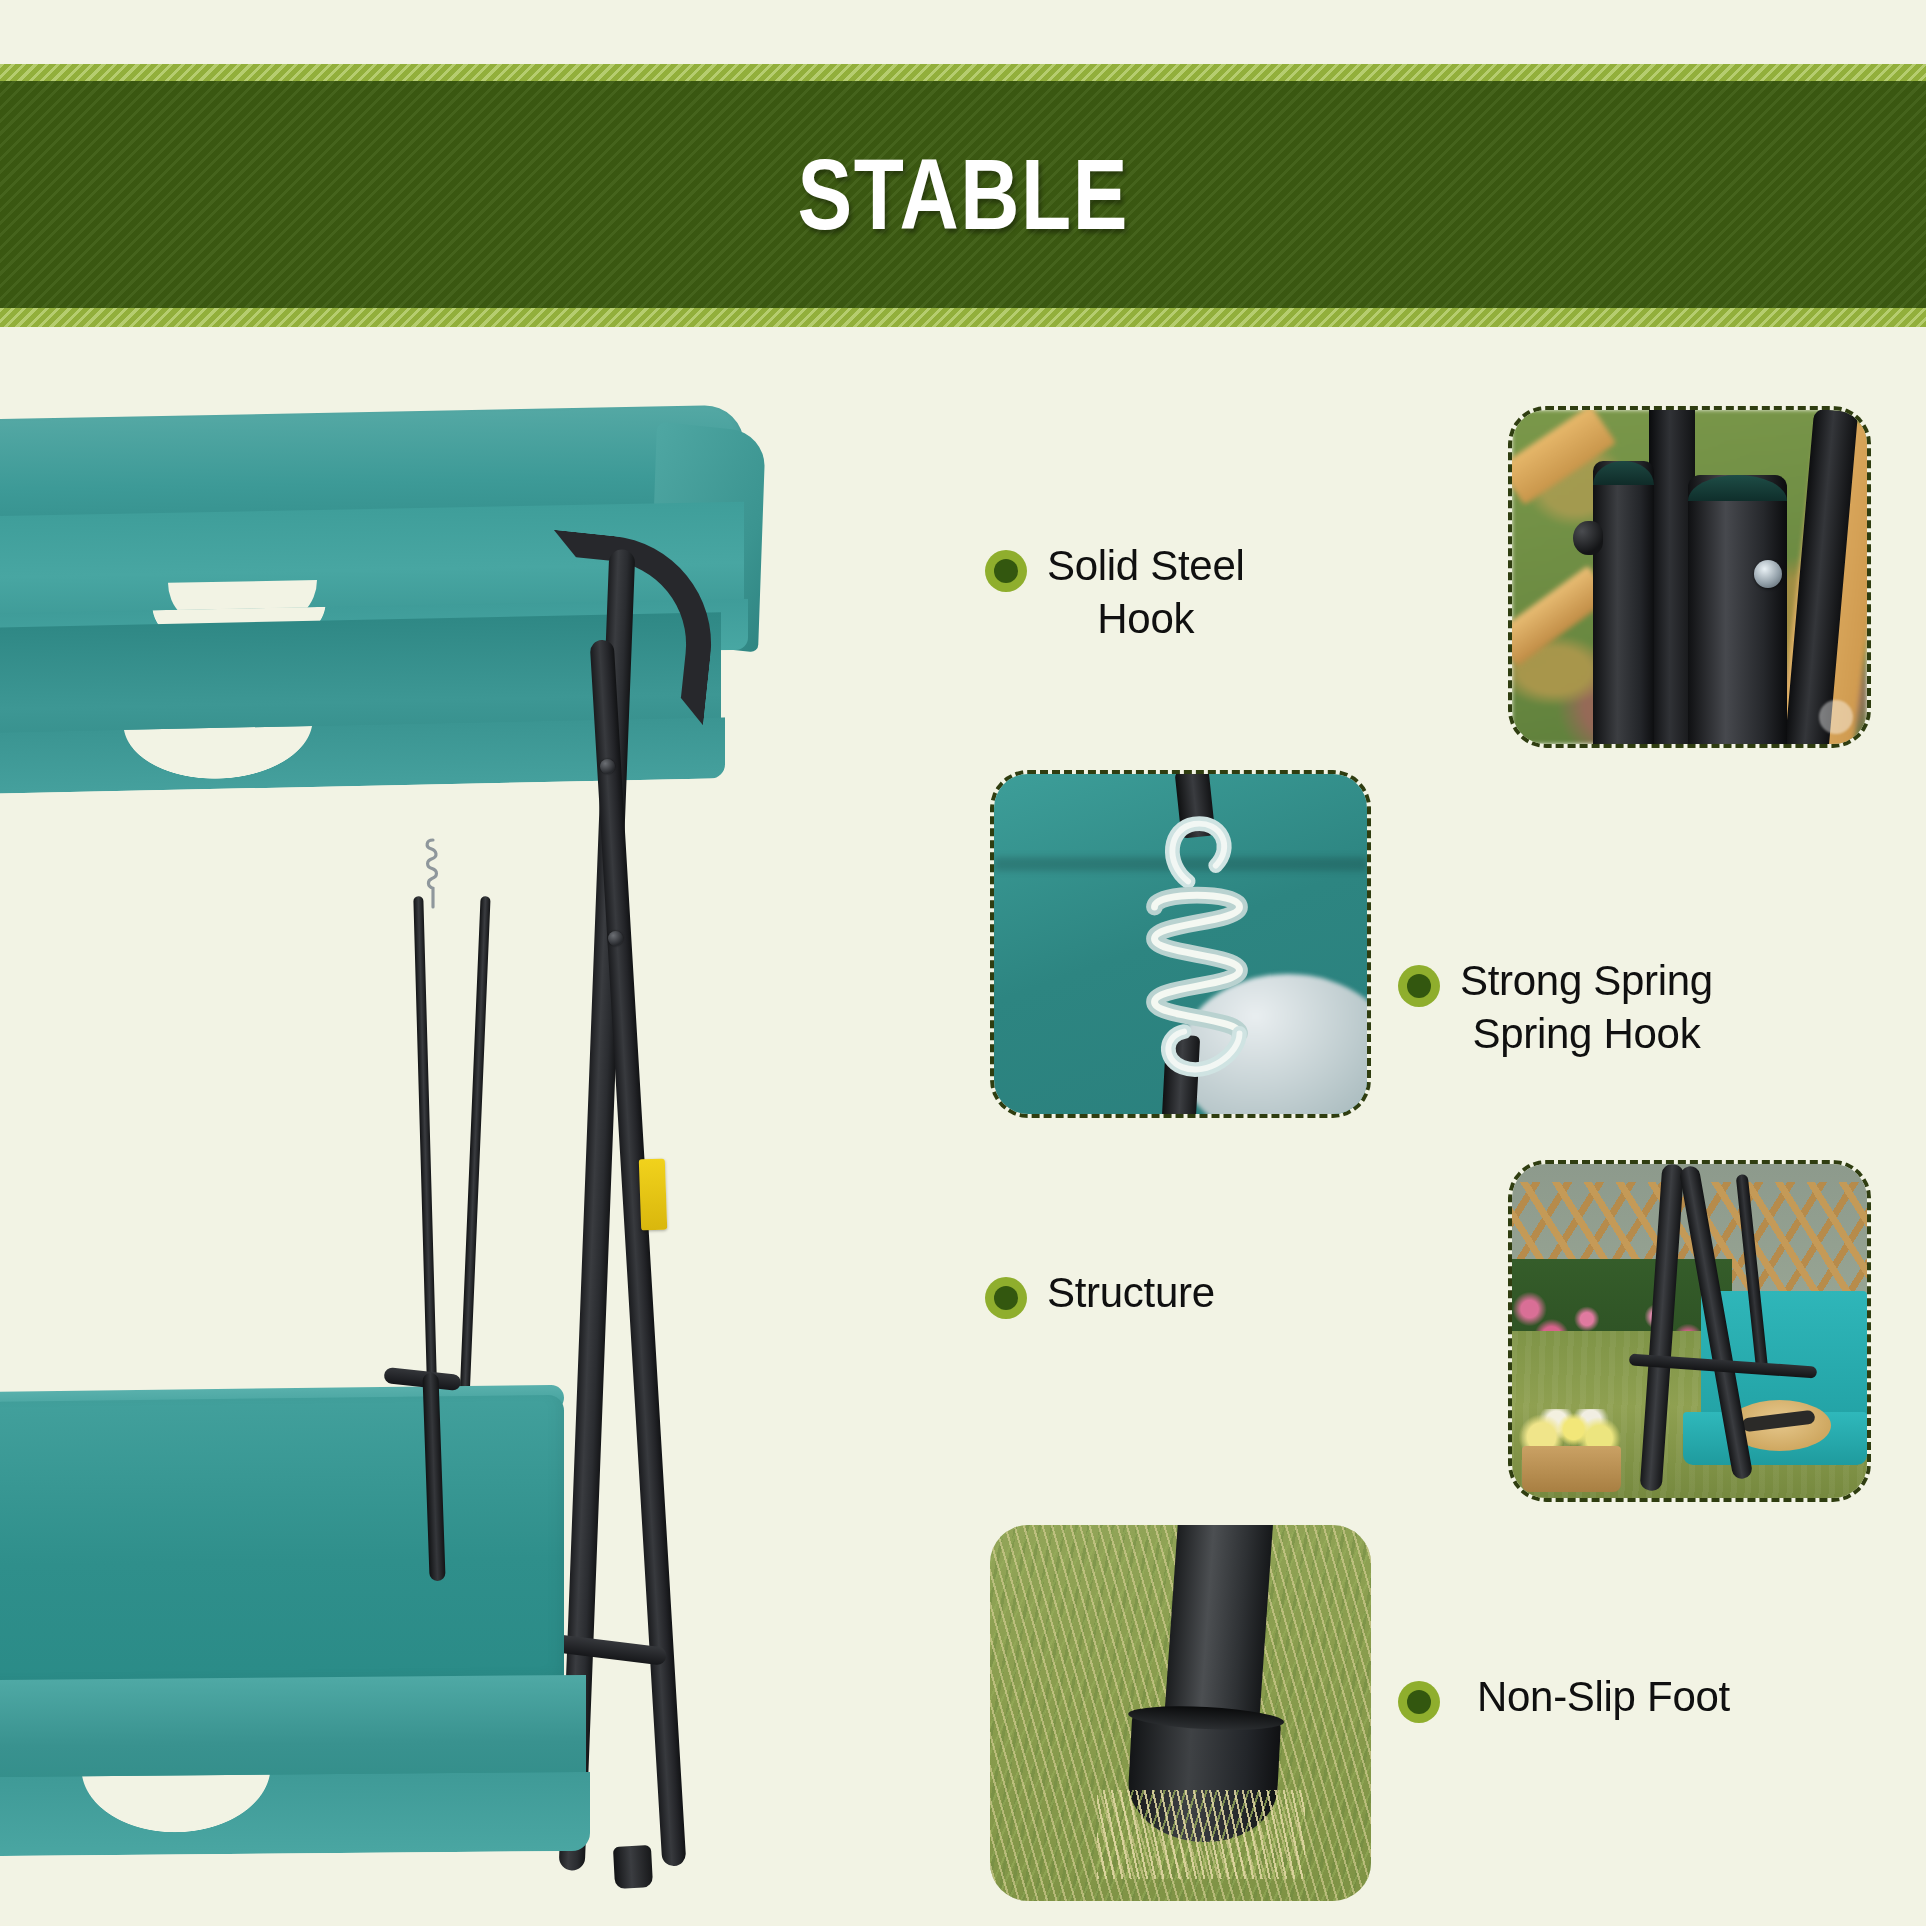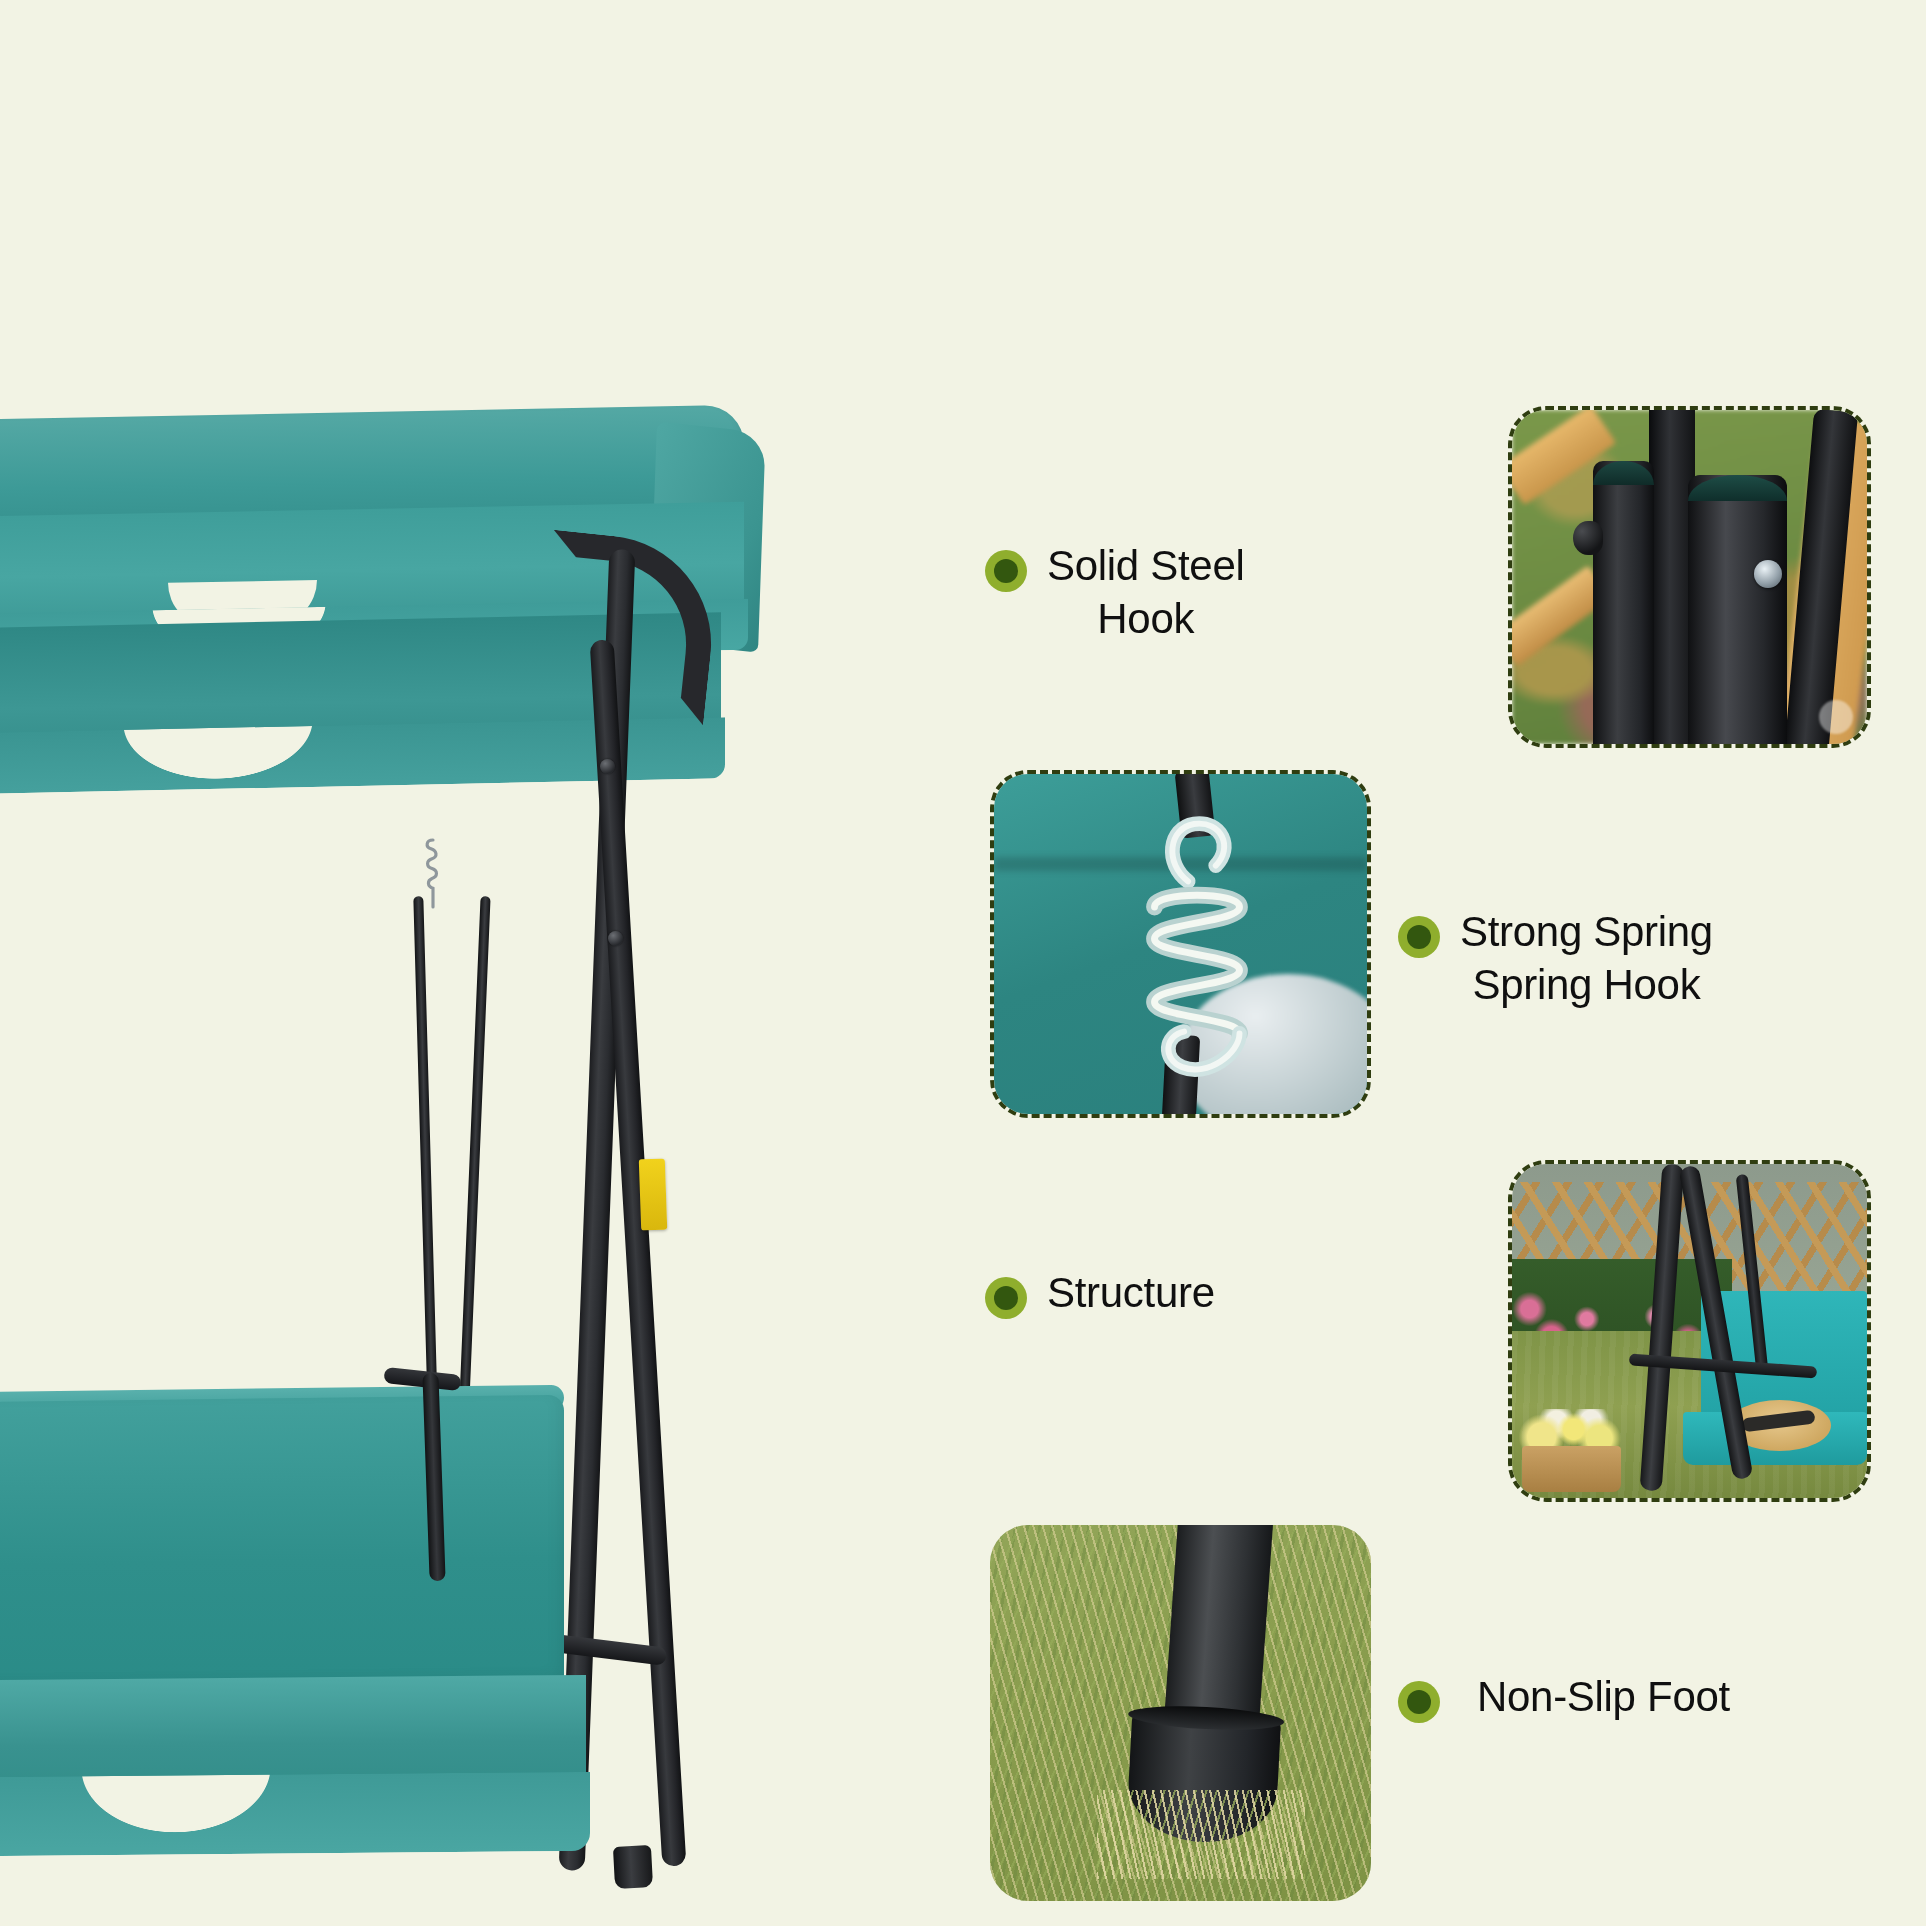--- a/index.html
+++ b/index.html
@@ -210,21 +210,21 @@
     display:block;width:24px;height:24px;border-radius:50%;background:#33570f;
   }
   .feature-text{
     font-size:42px;line-height:1.26;color:#101010;
     font-family:"Liberation Sans",sans-serif;
     font-weight:400;letter-spacing:-0.3px;
   }
   .feature-text .l2{display:block;text-align:center;}
 
   .f1{left:985px;top:540px;width:416px;}
-  .f2{left:1398px;top:906px;width:515px;}
+  .f2{left:1398px;top:955px;width:515px;}
   .f3{left:985px;top:1267px;width:465px;}
   .f4{left:1398px;top:1671px;width:495px;gap:37px;}
 
   
   .inset{
     position:absolute;border-radius:38px;overflow:hidden;
   }
   .inset.dashed{
     border:4px dashed #2f3d10;
     box-sizing:border-box;
@@ -440,20 +440,23 @@
     background:
       repeating-linear-gradient(78deg,rgba(228,217,166,.85) 0 2px,transparent 2px 8px),
       repeating-linear-gradient(-72deg,rgba(160,182,96,.7) 0 2px,transparent 2px 10px);
   }
 </style>
 </head>
 <body>
 
 <div class="page">
 
+  <div class="banner">
+    <h1 class="banner-title">STABLE</h1>
+  </div>
 
   <div class="product">
 
     <div class="canopy-top"></div>
     <div class="canopy-tail"></div>
     <div class="canopy-front"></div>
     <div class="canopy-scallop"></div>
     <div class="canopy-slot"></div>
     <div class="canopy-inner"></div>
     <div class="canopy-inner-scallop"></div>

